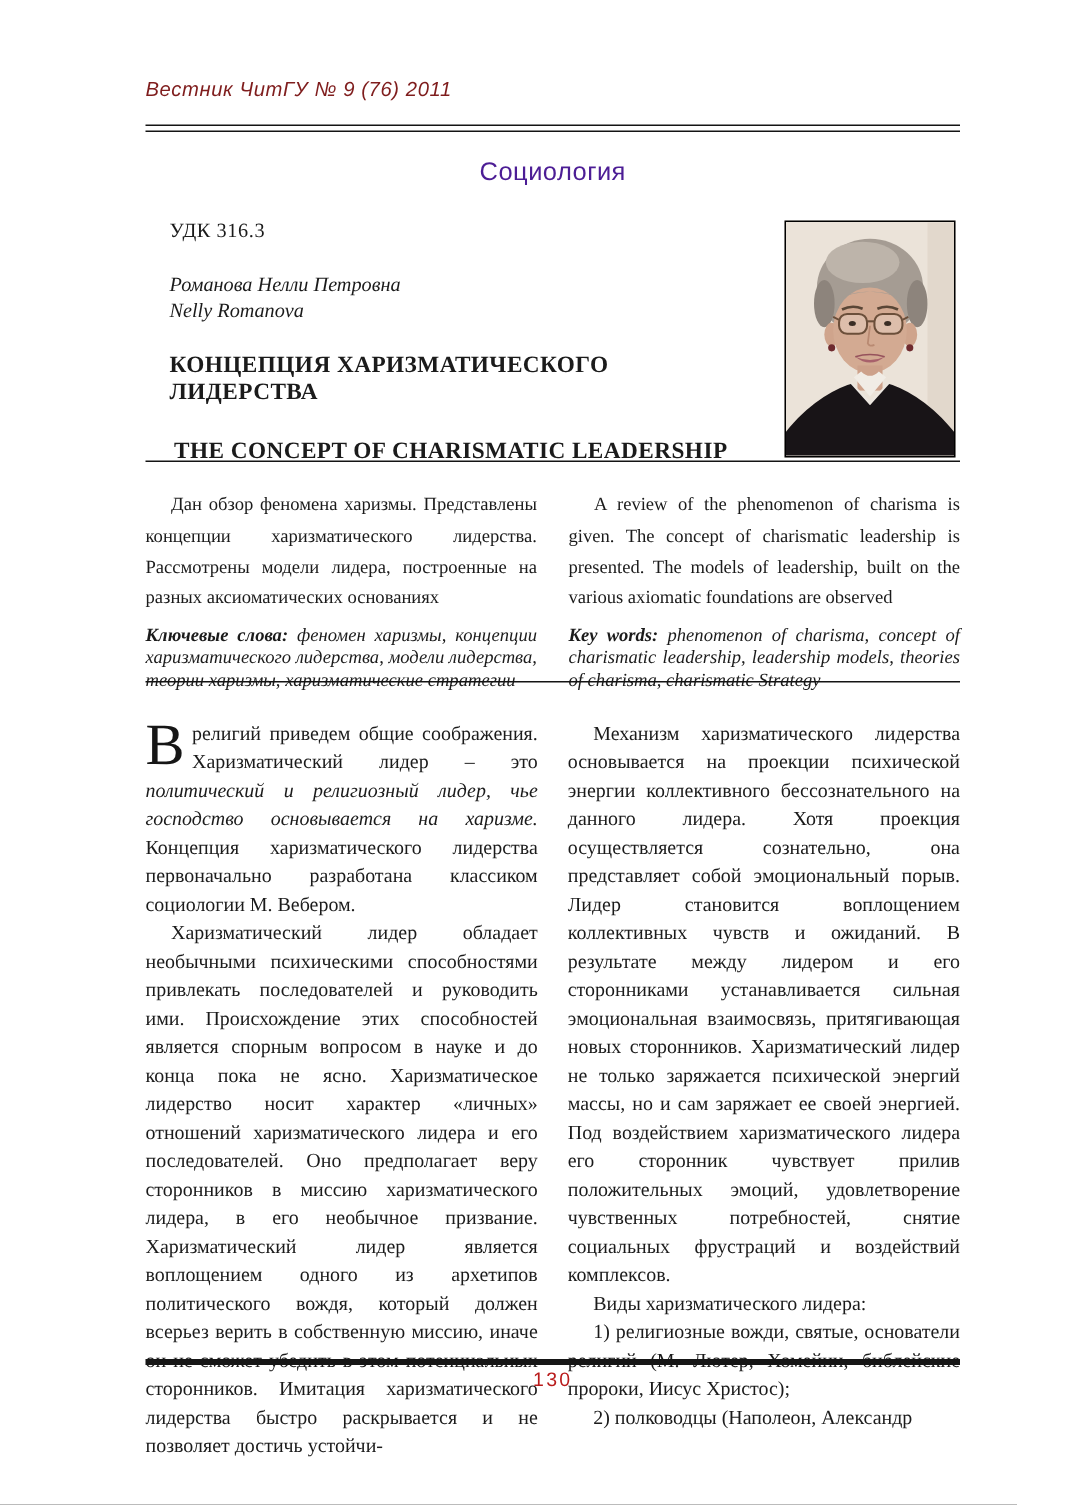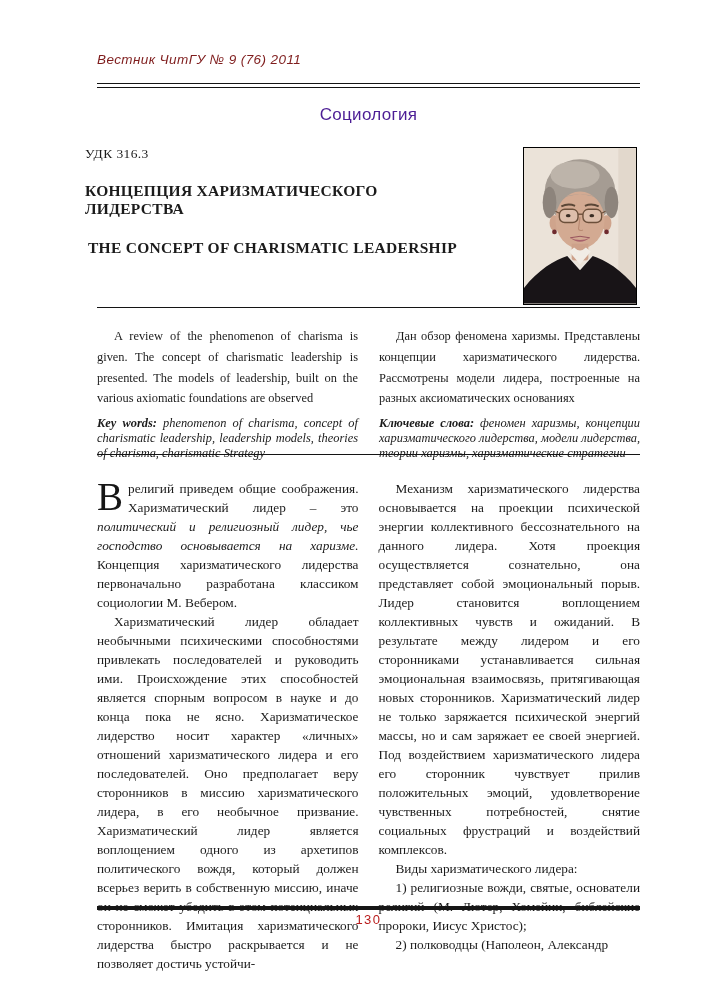--- a/index.html
+++ b/index.html
@@ -18,21 +18,21 @@
   .double-rule {
     position:absolute; left:97px; top:83px; width:543px; height:4.5px;
     border-top:1.7px solid #141414; border-bottom:1.1px solid #141414;
   }
   .section-title {
     position:absolute; left:97px; top:105px; width:543px; text-align:center;
     font-family:"Liberation Sans","DejaVu Sans",sans-serif;
     font-size:17px; color:#4c1d95; letter-spacing:0.3px;
   }
   
-  .title-block { position:absolute; left:85px; top:146px; width:400px; }
+  .title-block { position:absolute; left:113px; top:146px; width:400px; }
   .udk { font-size:13.5px; letter-spacing:0.4px; }
   .authors { margin-top:20px; font-style:italic; font-size:13.5px; line-height:16.5px; }
   .article-title { margin-top:20px; font-weight:bold; font-size:15.5px; line-height:18px;
                    letter-spacing:0.3px; width:375px; }
   .article-title.en { margin-top:21px;text-align:center; }
   
   .photo {
     position:absolute; left:523px; top:147px; width:114px; height:158px;
     border:1.6px solid #000; background:#ebe3d9;
   }
@@ -64,20 +64,24 @@
 <body>
 
 <div class="page">
 
   <div class="journal-header">Вестник ЧитГУ № 9 (76) 2011</div>
   <div class="double-rule"></div>
   <div class="section-title">Социология</div>
 
   <div class="title-block">
     <div class="udk">УДК 316.3</div>
+    <div class="authors">
+      <div>Романова Нелли Петровна</div>
+      <div>Nelly Romanova</div>
+    </div>
     <div class="article-title ru">КОНЦЕПЦИЯ ХАРИЗМАТИЧЕСКОГО ЛИДЕРСТВА</div>
     <div class="article-title en">THE CONCEPT OF CHARISMATIC LEADERSHIP</div>
   </div>
 
   <div class="photo">
     <svg viewBox="0 0 114 158">
       <rect x="0" y="0" width="114" height="158" fill="#ebe3d9"></rect>
       <rect x="96" y="0" width="18" height="158" fill="#e2d8cc"></rect>
 
       <ellipse cx="57" cy="44" rx="36" ry="33" fill="#a59c93"></ellipse>
@@ -115,26 +119,26 @@
       <path d="M 46,105 L 57,118 L 68,105 L 63,101 Q 57,107 51,101 Z" fill="#f1ece5"></path>
 
       <path d="M 0,158 L 0,142 C 14,124 32,113 44,109.5 L 57,124 L 70,109.5 C 82,113 100,124 114,142 L 114,158 Z" fill="#181417"></path>
     </svg>
   </div>
 
   <div class="title-rule"></div>
 
   <div class="abstract-row">
     <div class="abstract-col">
+      <p class="abstract-text">Дан обзор феномена харизмы. Представлены концепции харизматического лидерства. Рассмотрены модели лидера, построенные на разных аксиоматических основаниях</p>
+      <p class="keywords"><span class="kw-label">Ключевые слова:</span><span> феномен харизмы, концепции харизматического лидерства, модели лидерства, теории харизмы, харизматические стратегии</span></p>
+    </div>
+    <div class="abstract-col">
       <p class="abstract-text">A review of the phenomenon of charisma is given. The concept of charismatic leadership is presented. The models of leadership, built on the various axiomatic foundations are observed</p>
       <p class="keywords"><span class="kw-label">Key words:</span><span> phenomenon of charisma, concept of charismatic leadership, leadership models, theories of charisma, charismatic Strategy</span></p>
-    </div>
-    <div class="abstract-col">
-      <p class="abstract-text">Дан обзор феномена харизмы. Представлены концепции харизматического лидерства. Рассмотрены модели лидера, построенные на разных аксиоматических основаниях</p>
-      <p class="keywords"><span class="kw-label">Ключевые слова:</span><span> феномен харизмы, концепции харизматического лидерства, модели лидерства, теории харизмы, харизматические стратегии</span></p>
     </div>
   </div>
 
   <div class="abstract-rule"></div>
 
   <div class="body-row">
     <div class="body-col">
       <p><span class="dropcap">В</span><span>религий приведем общие соображения. Харизматический лидер – это </span><span class="it">политический и религиозный лидер, чье господство основывается на харизме.</span><span> Концепция харизматического лидерства первоначально разработана классиком социологии М. Вебером.</span></p>
       <p class="indent">Харизматический лидер обладает необычными психическими способностями привлекать последователей и руководить ими. Происхождение этих способностей является спорным вопросом в науке и до конца пока не ясно. Харизматическое лидерство носит характер «личных» отношений харизматического лидера и его последователей. Оно предполагает веру сторонников в миссию харизматического лидера, в его необычное призвание. Харизматический лидер является воплощением одного из архетипов политического вождя, который должен всерьез верить в собственную миссию, иначе он не сможет убедить в этом потенциальных сторонников. Имитация харизматического лидерства быстро раскрывается и не позволяет достичь устойчи-</p>
     </div>

